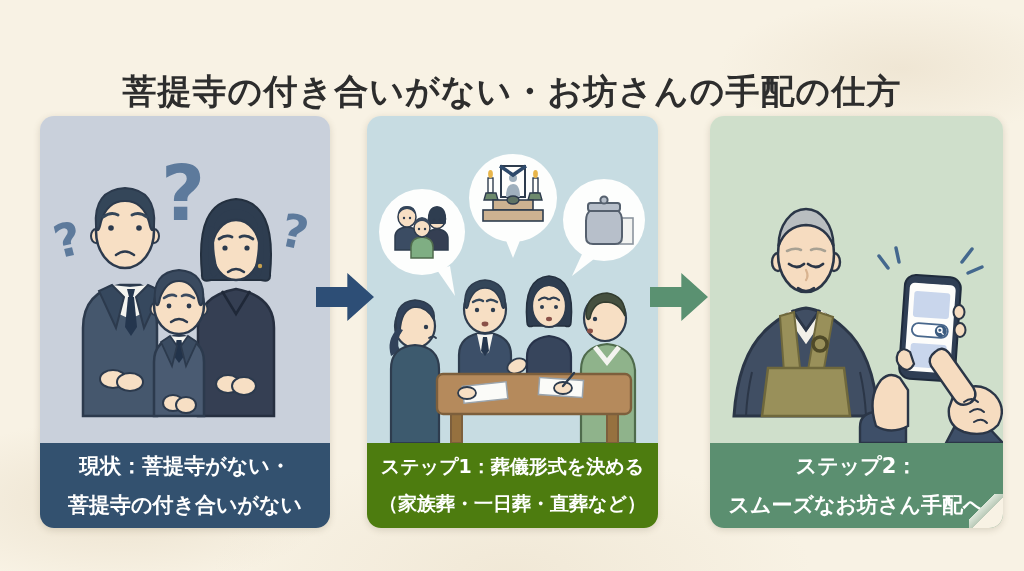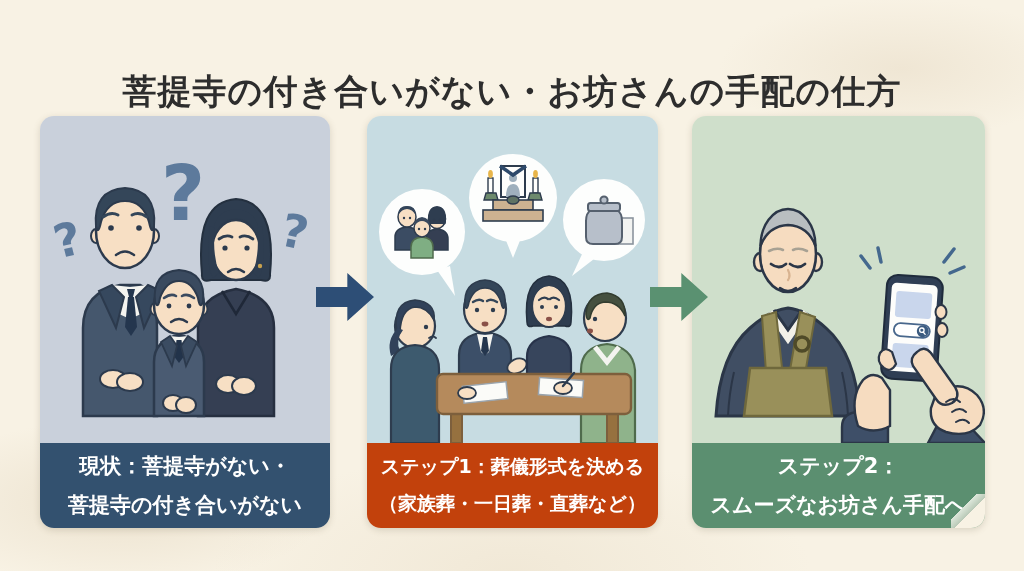--- a/index.html
+++ b/index.html
@@ -21,33 +21,33 @@
     letter-spacing:1px;
     margin-top:39px;
   }
   .panel{
     position:absolute;top:116px;height:412px;border-radius:14px;
     overflow:hidden;box-shadow:0 2px 7px rgba(96,84,60,.20);
     display:flex;flex-direction:column;z-index:1;
   }
   .panel-1{left:40px;width:290px;}
   .panel-2{left:367px;width:291px;}
-  .panel-3{left:692px;width:293px;}
+  .panel-3{left:710px;width:293px;}
   .scene{flex:1 1 auto;position:relative;}
   .panel-1 .scene{background:#c9d0db;}
   .panel-2 .scene{background:#c7dce2;}
   .panel-3 .scene{background:#cfdfcb;}
   .scene svg{display:block;width:100%;height:100%;}
   .caption{
     height:85px;flex:0 0 85px;display:flex;flex-direction:column;
     align-items:center;justify-content:center;gap:11px;
     color:#ffffff;font-weight:bold;text-align:center;position:relative;
   }
   .panel-1 .caption{background:#33516f;font-size:21px;}
-  .panel-2 .caption{background:#c2410c;font-size:19px;text-align:center;}
+  .panel-2 .caption{background:#4d7c0f;font-size:19px;text-align:center;}
   .panel-3 .caption{background:#5b8f70;font-size:21px;}
   .caption .cap-line{line-height:1.35;white-space:nowrap;}
   .curl{
     position:absolute;right:0;bottom:0;width:34px;height:34px;
     background:linear-gradient(315deg,#f8f2e4 0%,#f8f2e4 45%,#b9c9b7 45%,#dde7da 62%,rgba(0,0,0,0) 62%);
   }
   .arrow{
     position:absolute;width:58px;height:52px;z-index:5;
     clip-path:polygon(0 31%,54% 31%,54% 4%,100% 50%,54% 96%,54% 69%,0 69%);
   }

